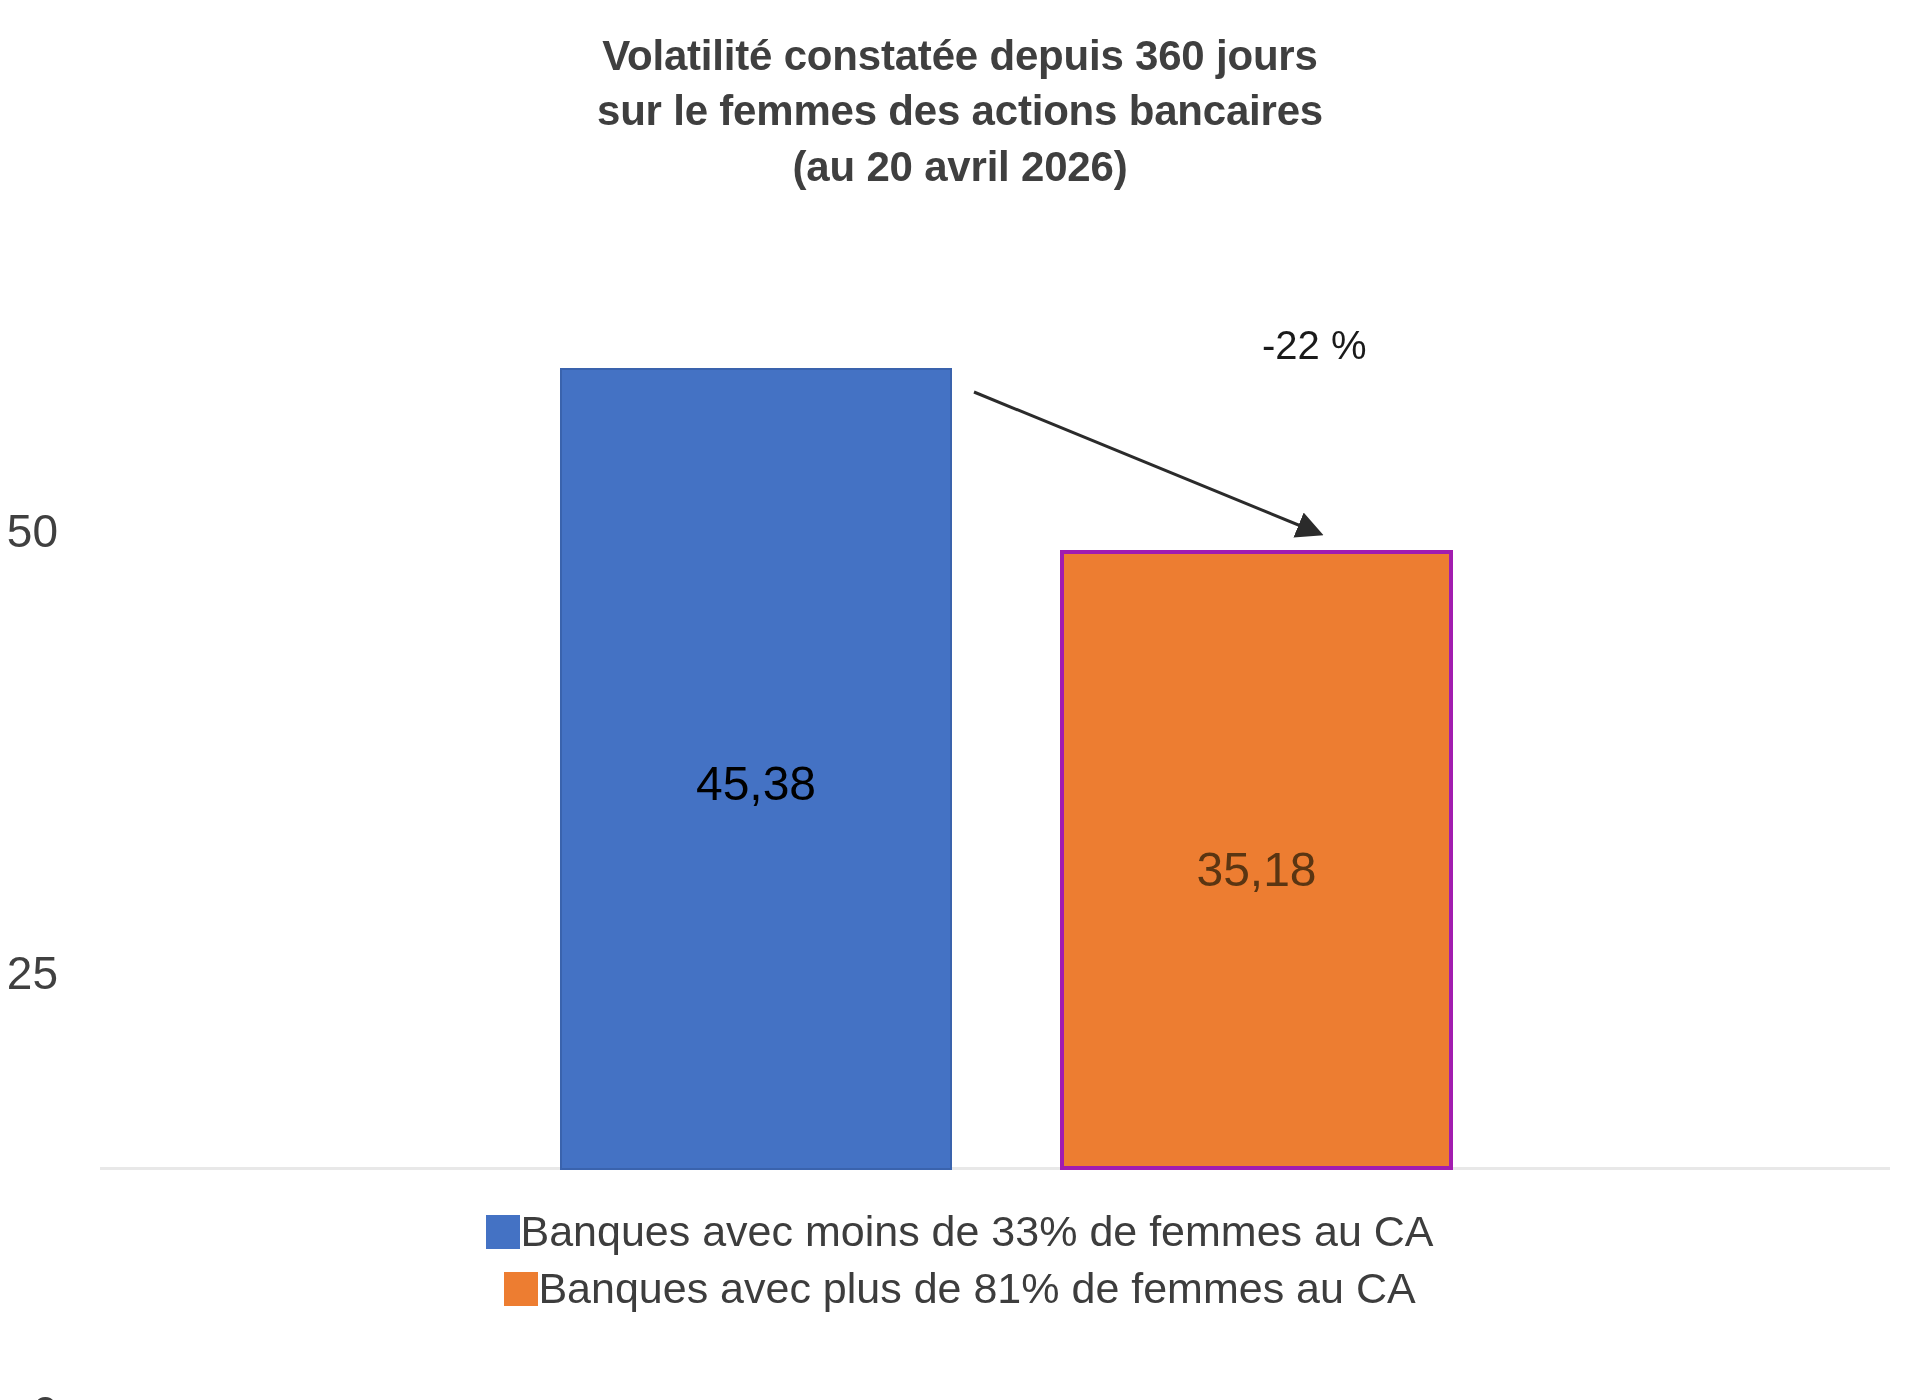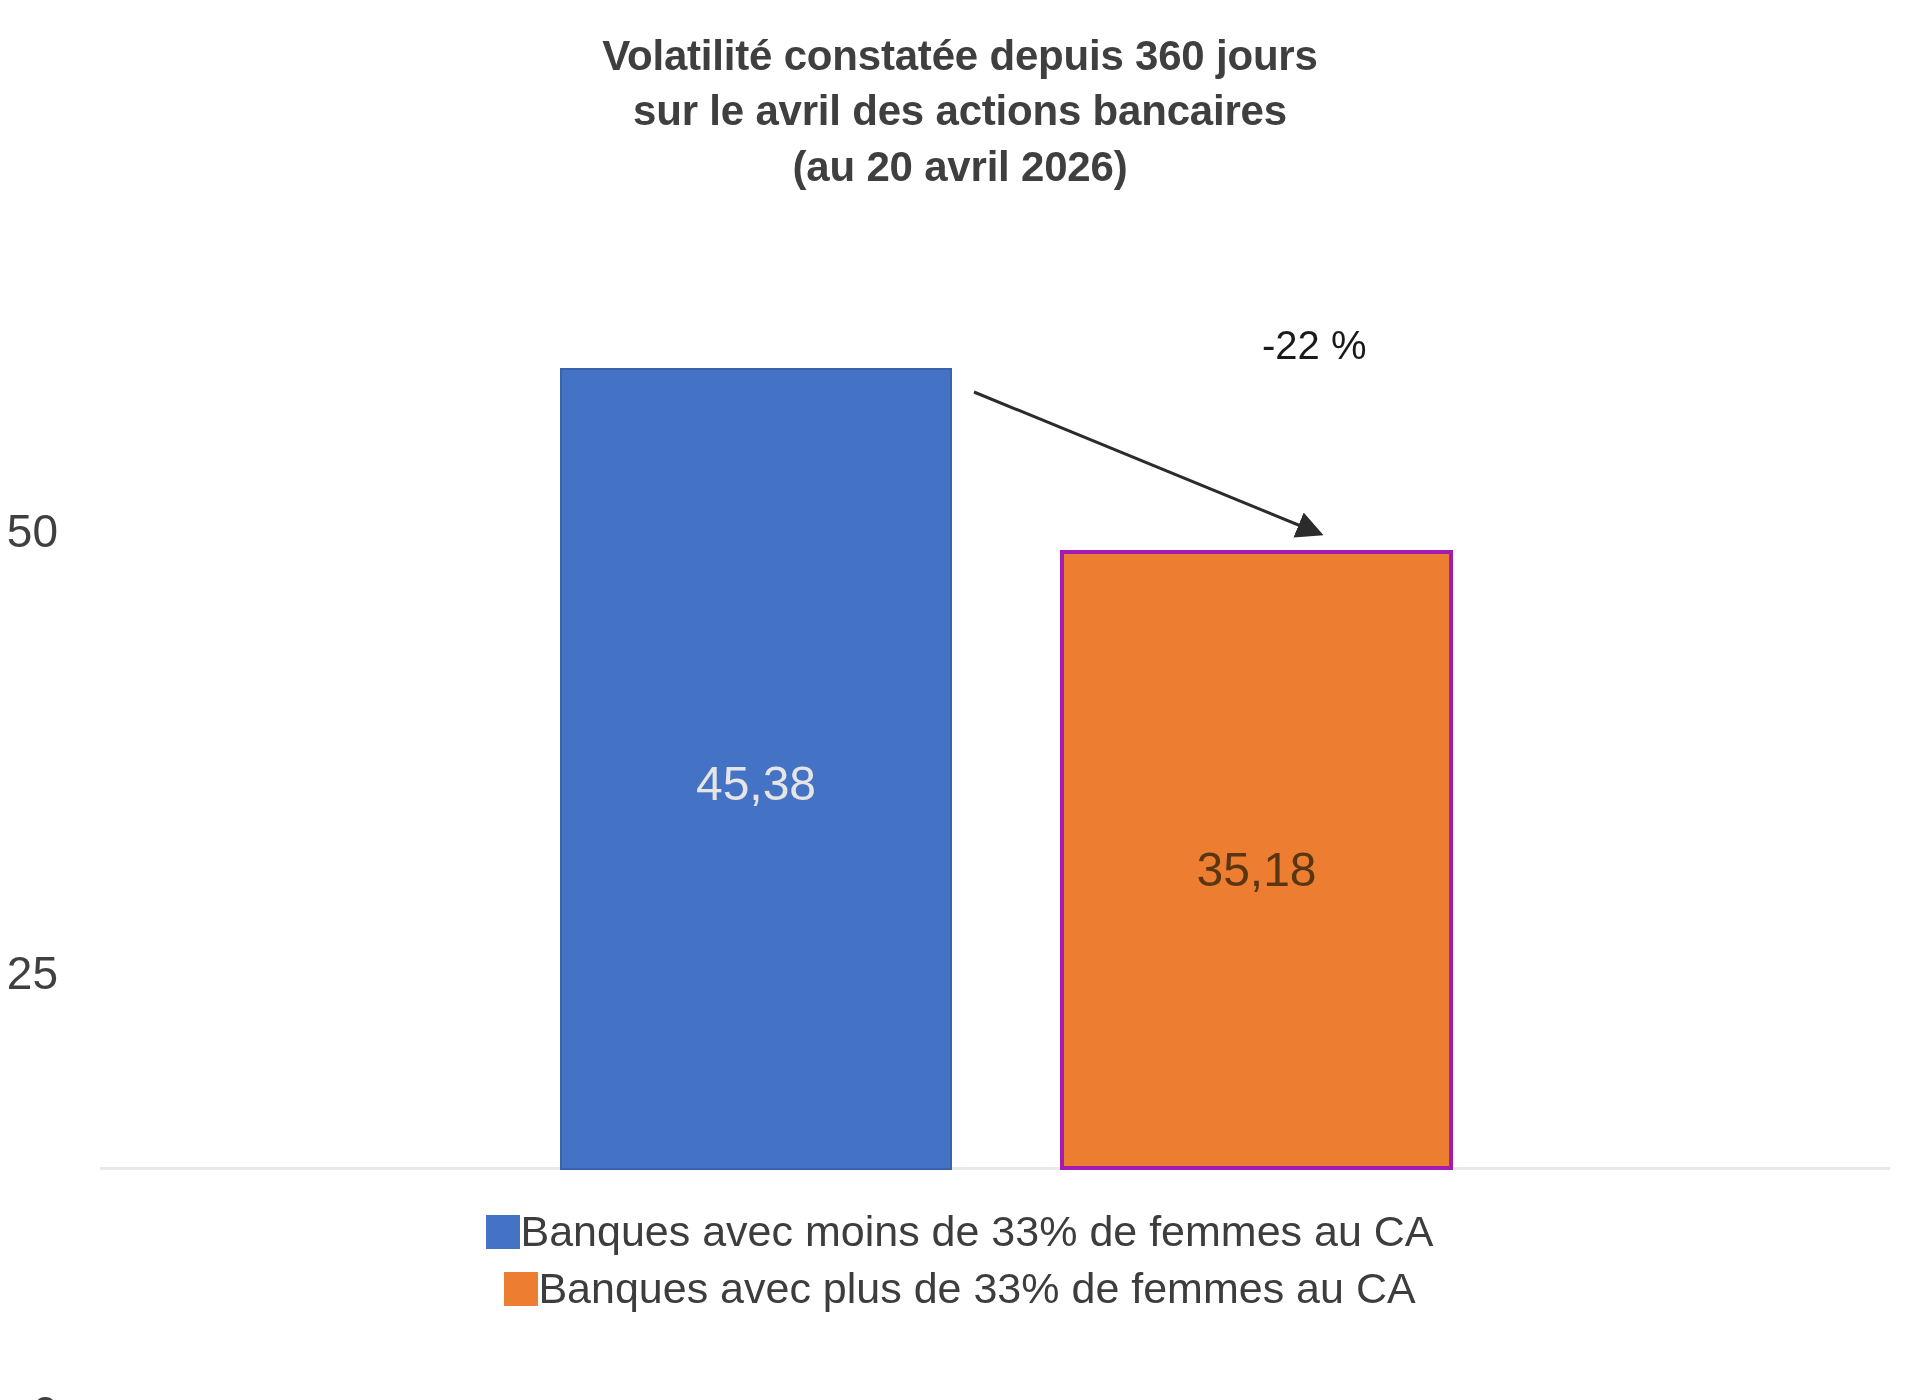--- a/index.html
+++ b/index.html
@@ -87,21 +87,21 @@
     border: 4px solid #a21caf;
   }
   .bar-label {
     position: absolute;
     width: 100%;
     text-align: center;
     font-size: 48px;
     color: #3b3b3b;
     line-height: 1;
   }
-  .bar-blue .bar-label  { top: 390px; color: #e5e5e5; }
+  .bar-blue .bar-label  { top: 390px; color: #000000; }
   .bar-orange .bar-label{ top: 292px; color: #5a3512; }
 
   
   .annotation-layer {
     position: absolute;
     left: 0;
     top: 0;
     width: 1790px;
     height: 920px;
     pointer-events: none;
@@ -145,21 +145,21 @@
     white-space: nowrap;
   }
 </style>
 </head>
 <body>
 
 <div id="chart-root">
 
   <div class="chart-title">
     <span class="tline">Volatilité constatée depuis 360 jours</span>
-    <span class="tline">sur le avril des actions bancaires</span>
+    <span class="tline">sur le femmes des actions bancaires</span>
     <span class="tline">(au 20 avril 2026)</span>
   </div>
 
   <div class="plot-area">
 
     <div class="ytick ytick-50">50</div>
     <div class="ytick ytick-25">25</div>
     <div class="ytick ytick-0">0</div>
 
     <div class="axis-baseline"></div>
@@ -182,17 +182,17 @@
     <div class="annotation-text">-22 %</div>
   </div>
 
   <div class="legend">
     <div class="legend-item">
       <span class="legend-swatch blue"></span>
       <span class="legend-label">Banques avec moins de 33% de femmes au CA</span>
     </div>
     <div class="legend-item">
       <span class="legend-swatch orange"></span>
-      <span class="legend-label">Banques avec plus de 33% de femmes au CA</span>
+      <span class="legend-label">Banques avec plus de 81% de femmes au CA</span>
     </div>
   </div>
 
 </div>
 
 </body></html>

